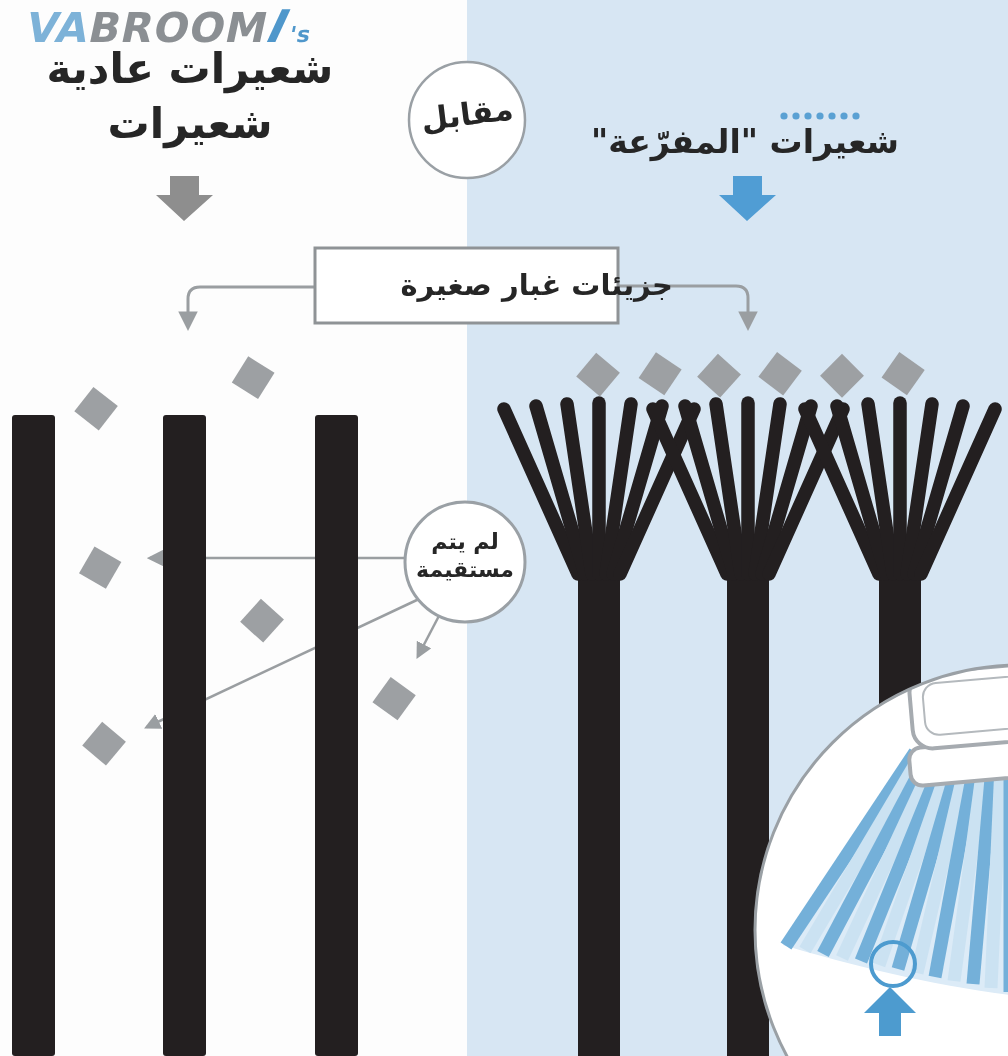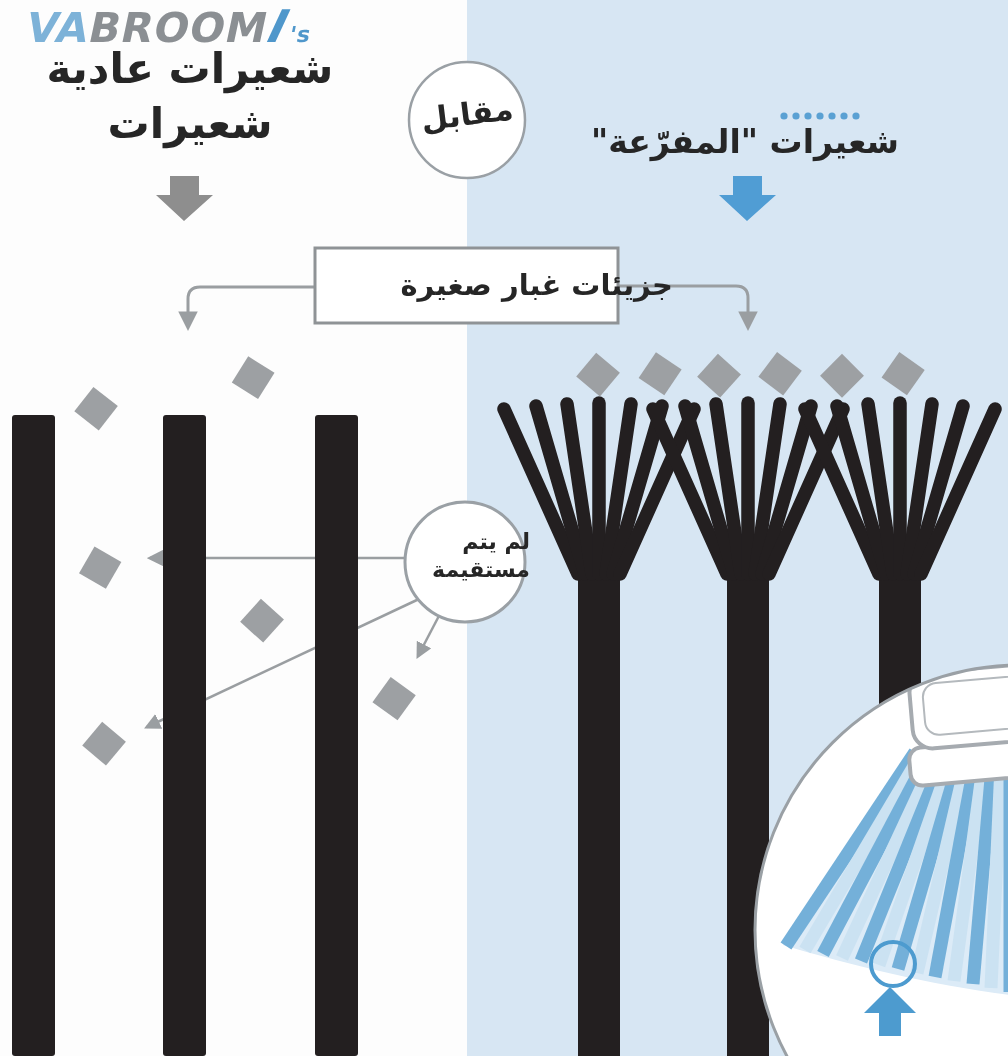--- a/index.html
+++ b/index.html
@@ -14,21 +14,21 @@
   .versus{left:402px;top:96px;width:130px;text-align:center;font-size:31px;transform:rotate(-7deg);}
   .logo{left:568px;top:58px;width:340px;display:flex;align-items:baseline;justify-content:center;
         transform:skewX(-12deg);font-weight:bold;letter-spacing:1px;}
   .logo .va{color:#7db2d8;font-size:41px;}
   .logo .broo{color:#8b8f93;font-size:41px;}
   .logo .m{color:#8b8f93;font-size:41px;}
   .logo .slash{color:#4f97cb;font-size:45px;transform:skewX(-14deg);margin-left:2px;}
   .logo .suffix{color:#4f97cb;font-size:22px;margin-left:3px;}
   .right-subtitle{left:535px;top:122px;width:420px;text-align:center;font-size:33px;}
   .dust-label{left:315px;top:248px;width:330px;height:75px;line-height:75px;text-align:right;font-size:29px;white-space:nowrap;margin-left:28px;}
-  .callout-label{left:400px;top:528px;width:130px;text-align:right;font-size:22px;line-height:1.25;}
+  .callout-label{left:400px;top:528px;width:130px;text-align:center;font-size:22px;line-height:1.25;}
 </style>
 </head>
 <body>
 
 <div class="stage">
 
 <svg width="1008" height="1056" viewBox="0 0 1008 1056">
   <defs>
     <marker id="ah" viewBox="0 0 10 10" refX="8" refY="5" markerWidth="6.5" markerHeight="6.5" orient="auto">
       <path d="M0,0 L10,5 L0,10 Z" fill="#9a9ea1"></path>

